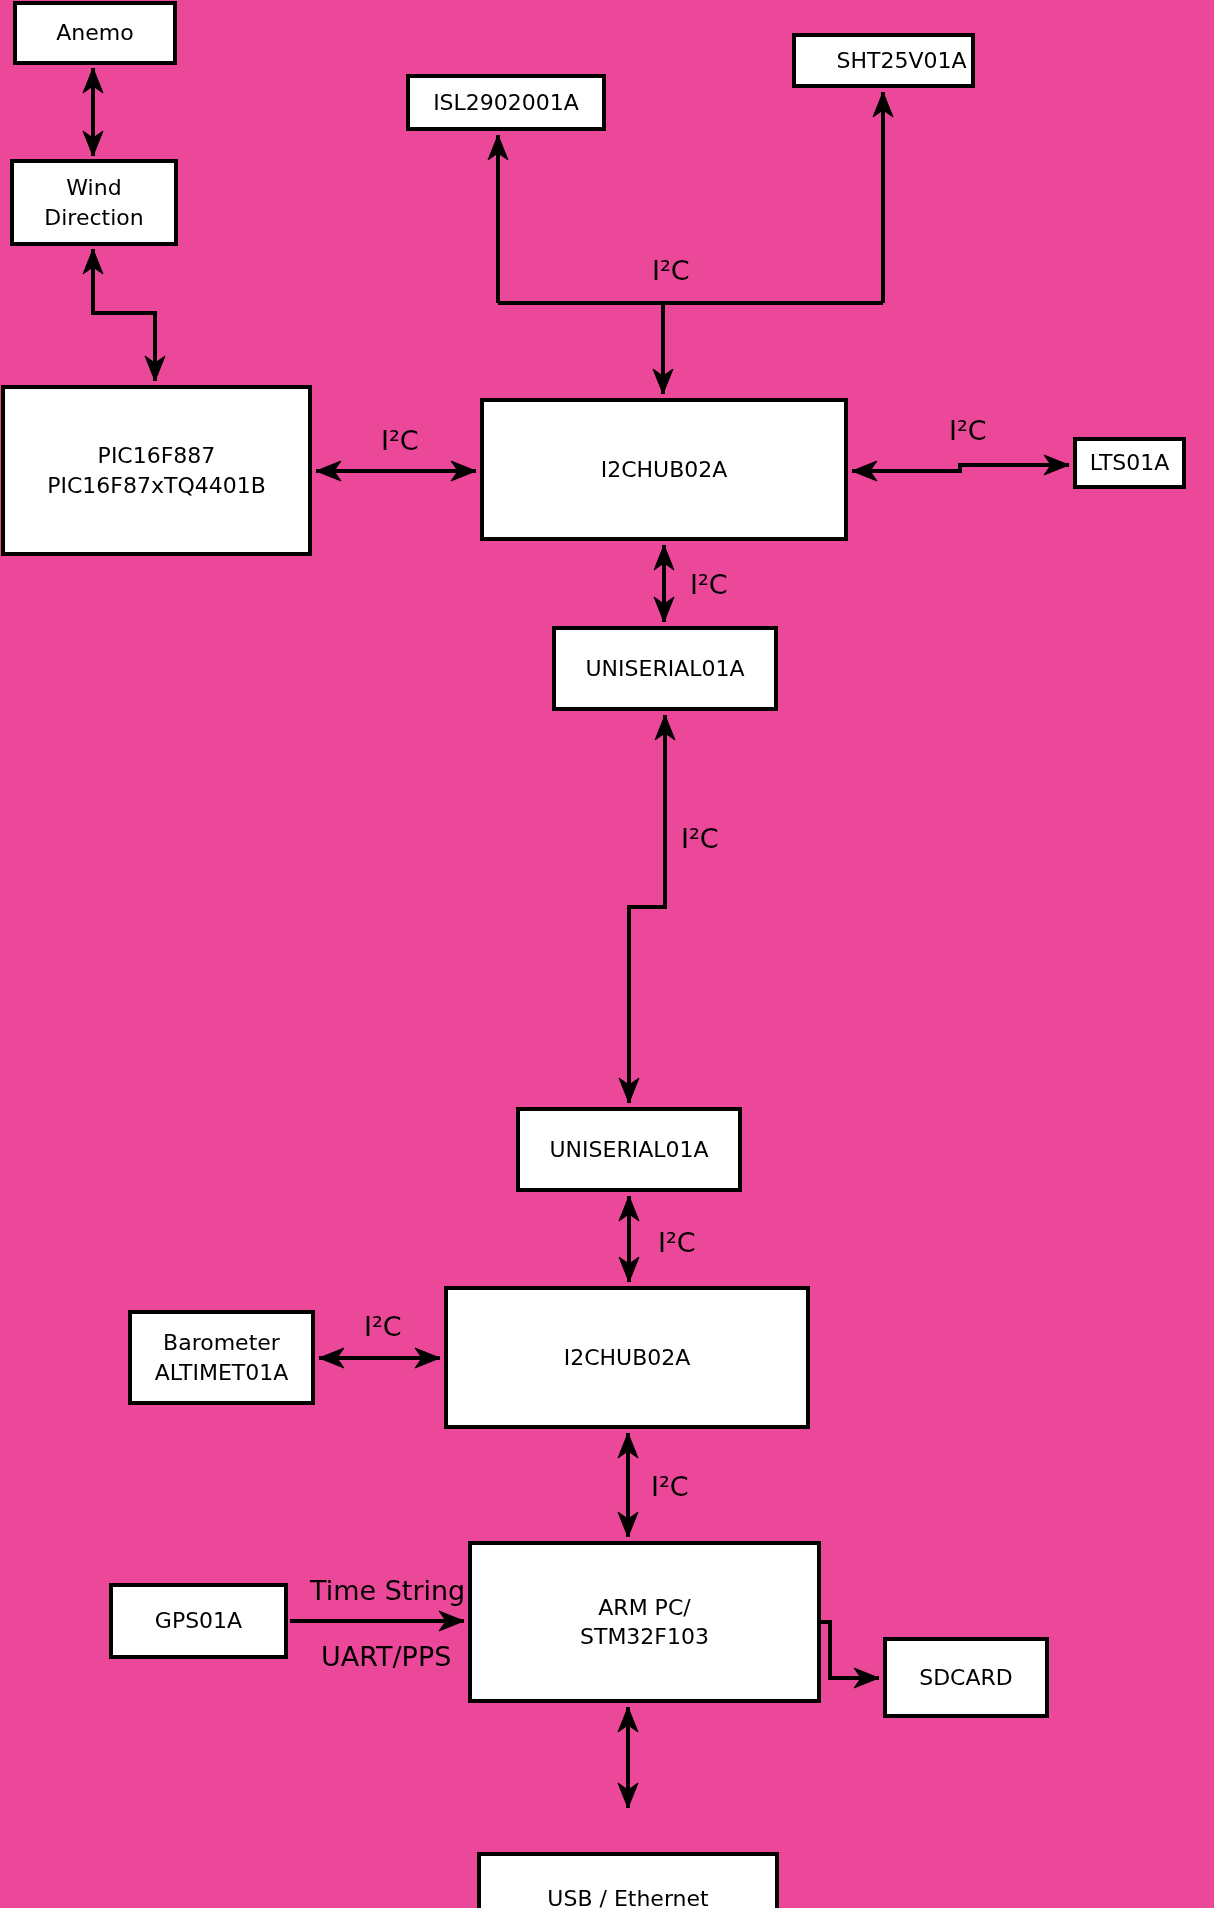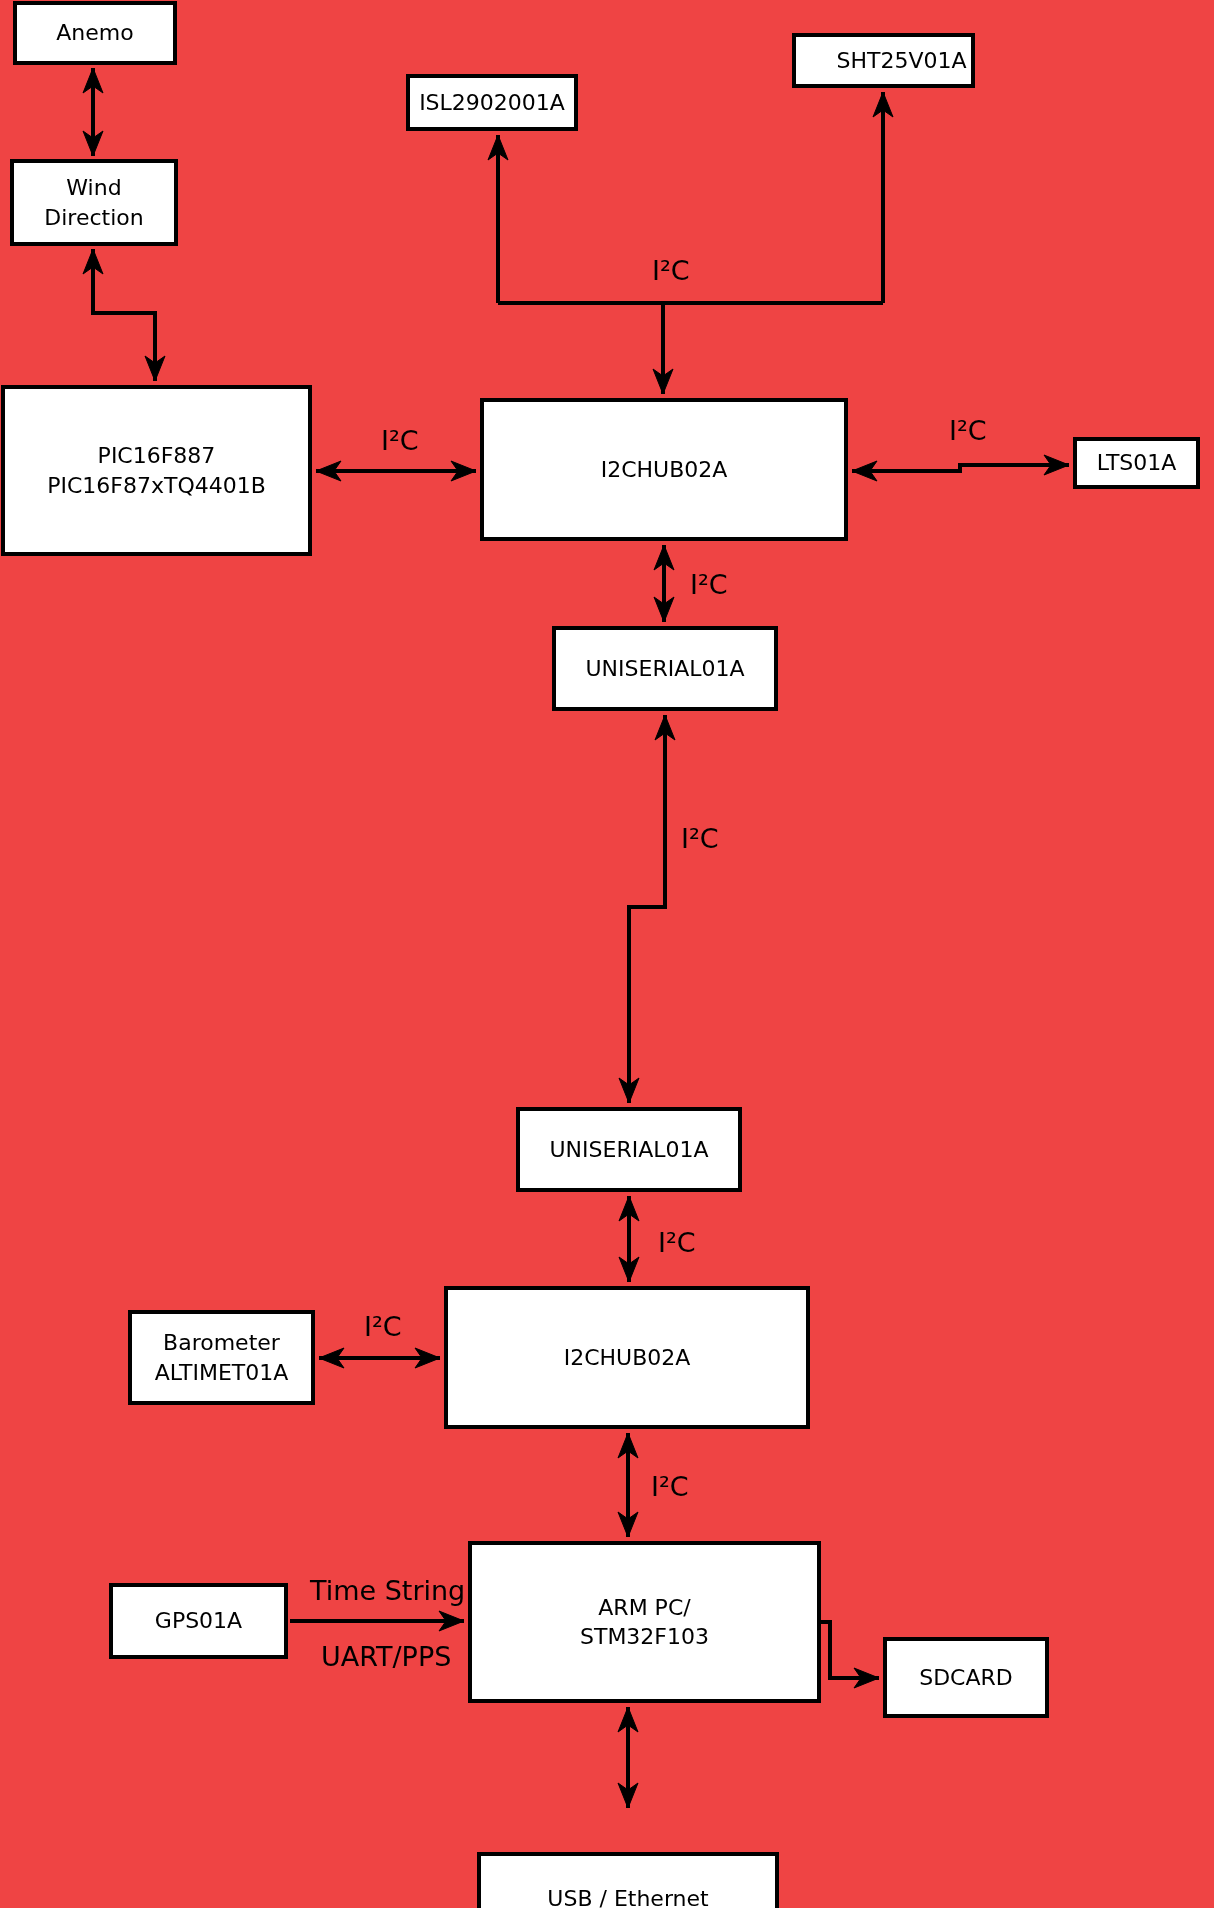--- a/index.html
+++ b/index.html
@@ -1,19 +1,19 @@
 <!DOCTYPE html>
 <html><head>
 <meta charset="utf-8">
 <style>
   html,body{margin:0;padding:0;background:#fff;}
   #canvas{
     position:relative;
     width:1214px;height:1908px;
-    background:#ef4444;
+    background:#ec4899;
     font-family:"DejaVu Sans", sans-serif;
     color:#000;
     overflow:hidden;
   }
   #wires{position:absolute;left:0;top:0;width:1214px;height:1908px;}
   .node{
     position:absolute;
     box-sizing:border-box;
     border:4px solid #000;
     background:#ffffff;
@@ -59,24 +59,24 @@
       <path d="M781,1622 H830 V1678 H879" marker-start="url(#ah)" marker-end="url(#ah)"></path>
       <path d="M628,1707 V1808" marker-start="url(#ah)" marker-end="url(#ah)"></path>
     </g>
   </svg>
 
   <div class="node" style="left:13px;  top:1px;    width:164px; height:64px;">Anemo</div>
   <div class="node" style="left:10px;  top:159px;  width:168px; height:87px;">Wind
 Direction</div>
   <div class="node" style="left:1px;   top:385px;  width:311px; height:171px;">PIC16F887
 PIC16F87xTQ4401B</div>
-  <div class="node" style="left:406px; top:74px;   width:172px; height:57px;">ISL2902001A</div>
+  <div class="node" style="left:406px; top:74px;   width:200px; height:57px;">ISL2902001A</div>
   <div class="node" style="left:792px; top:33px;   width:183px; height:55px;padding-left:36px;">SHT25V01A</div>
   <div class="node" style="left:480px; top:398px;  width:368px; height:143px;">I2CHUB02A</div>
-  <div class="node" style="left:1073px;top:437px;  width:127px; height:52px;">LTS01A</div>
+  <div class="node" style="left:1073px;top:437px;  width:113px; height:52px;">LTS01A</div>
   <div class="node" style="left:552px; top:626px;  width:226px; height:85px;">UNISERIAL01A</div>
   <div class="node" style="left:516px; top:1107px; width:226px; height:85px;">UNISERIAL01A</div>
   <div class="node" style="left:444px; top:1286px; width:366px; height:143px;">I2CHUB02A</div>
   <div class="node" style="left:128px; top:1310px; width:187px; height:95px;">Barometer
 ALTIMET01A</div>
   <div class="node" style="left:109px; top:1583px; width:179px; height:76px;">GPS01A</div>
   <div class="node" style="left:468px; top:1541px; width:353px; height:162px;">ARM PC/
 STM32F103</div>
   <div class="node" style="left:883px; top:1637px; width:166px; height:81px;">SDCARD</div>
   <div class="node" style="left:477px; top:1852px; width:302px; height:93px;text-decoration:underline;">USB / Ethernet</div>

